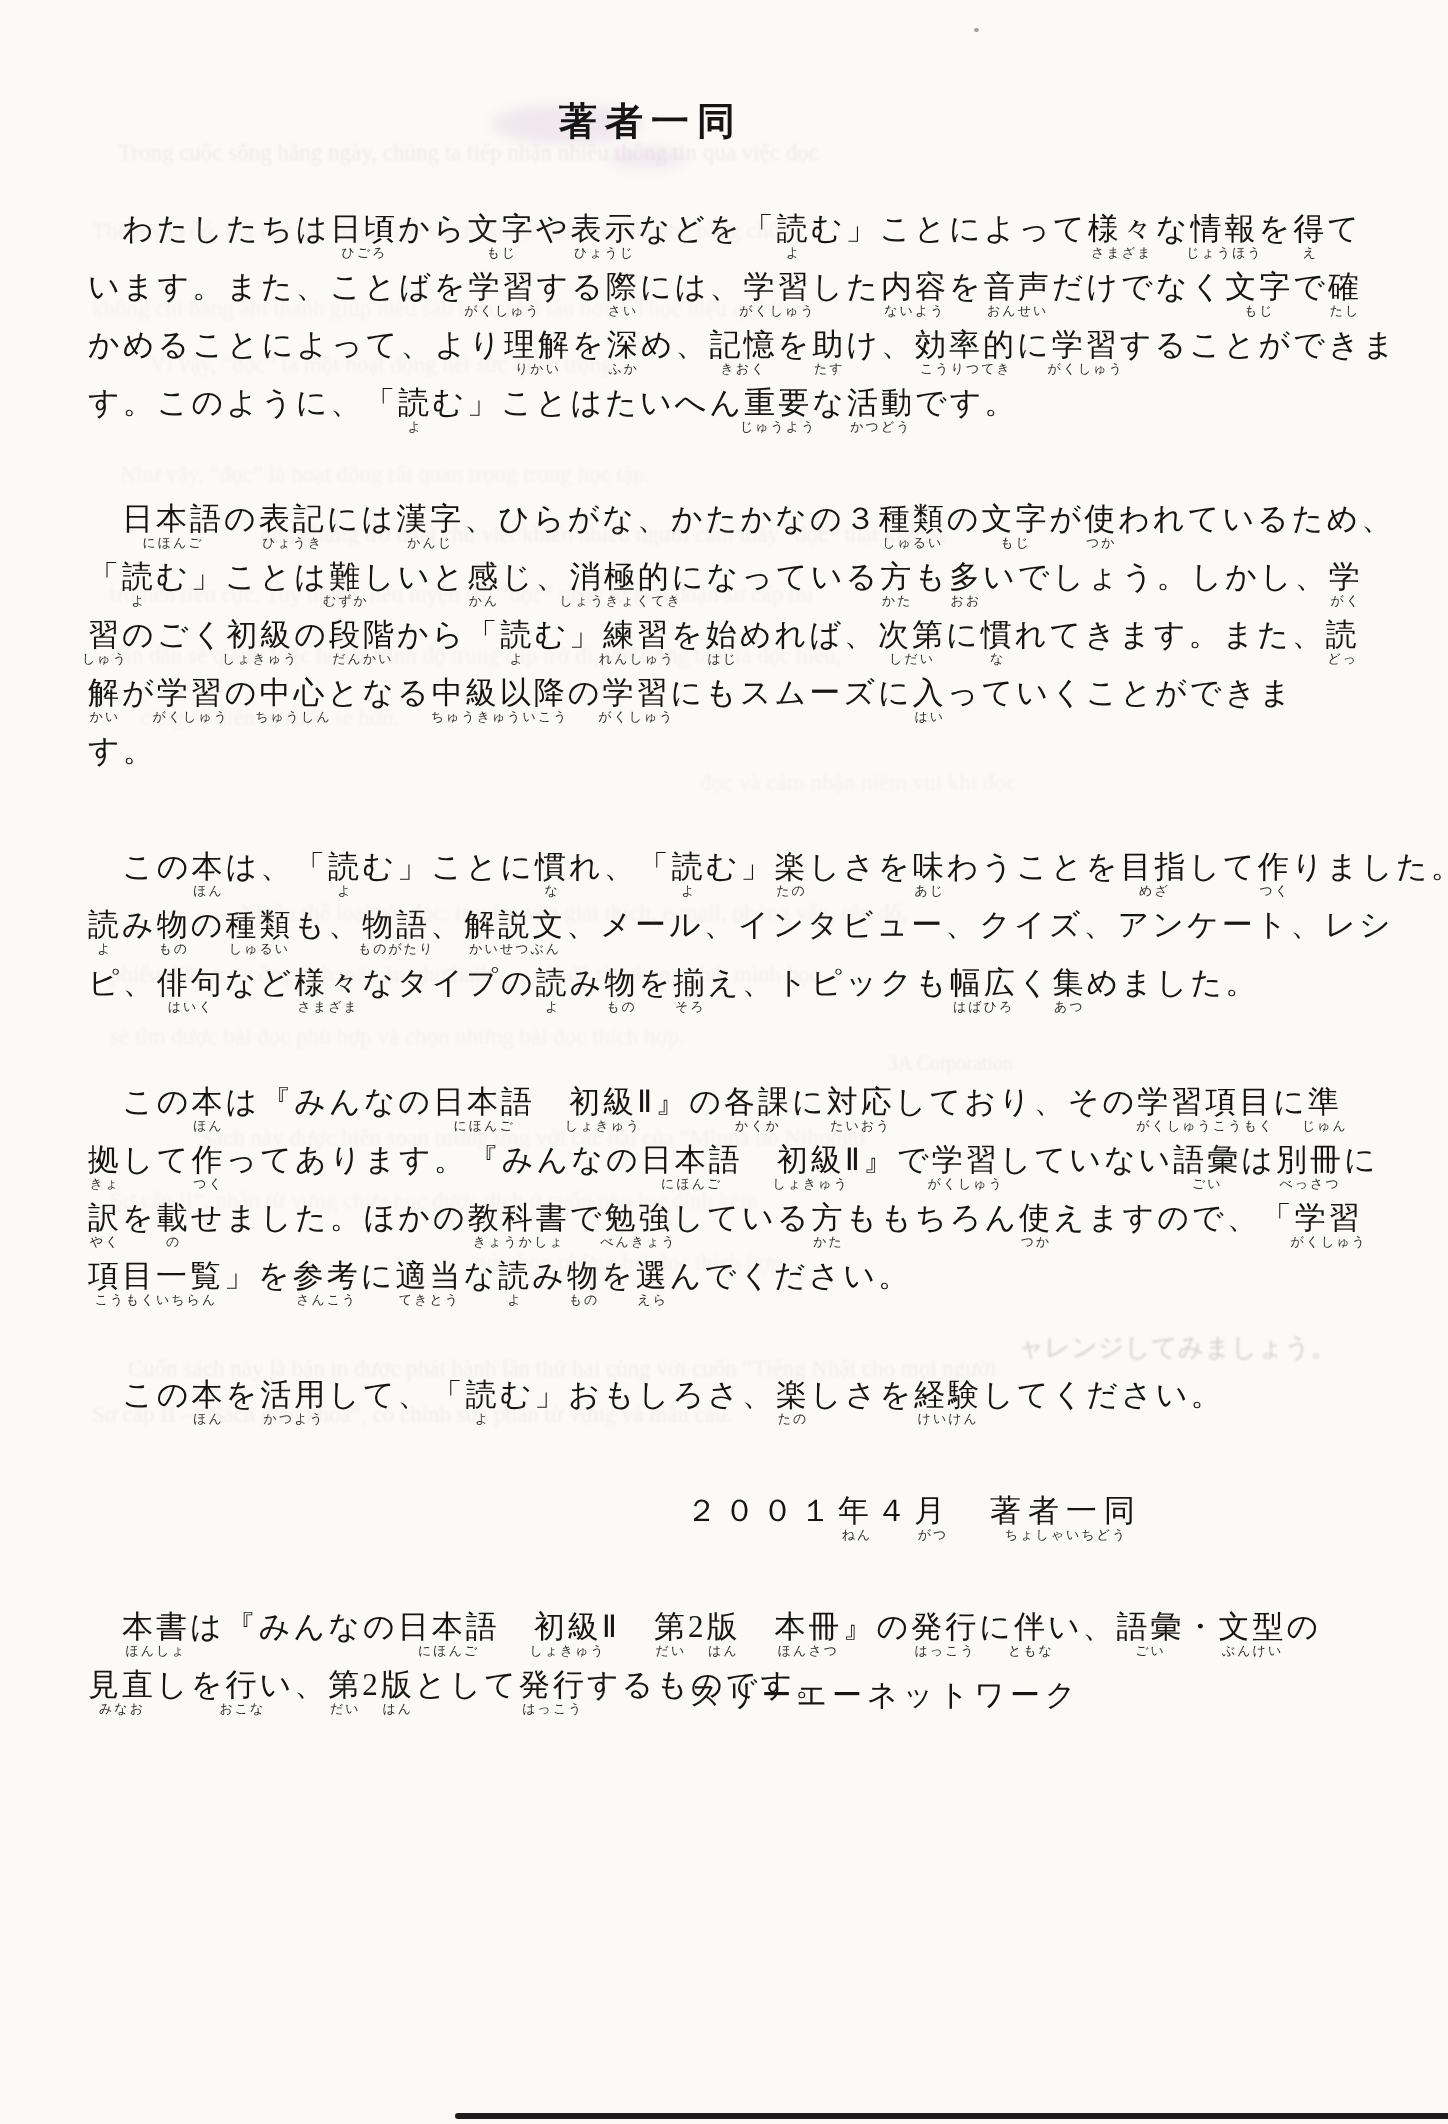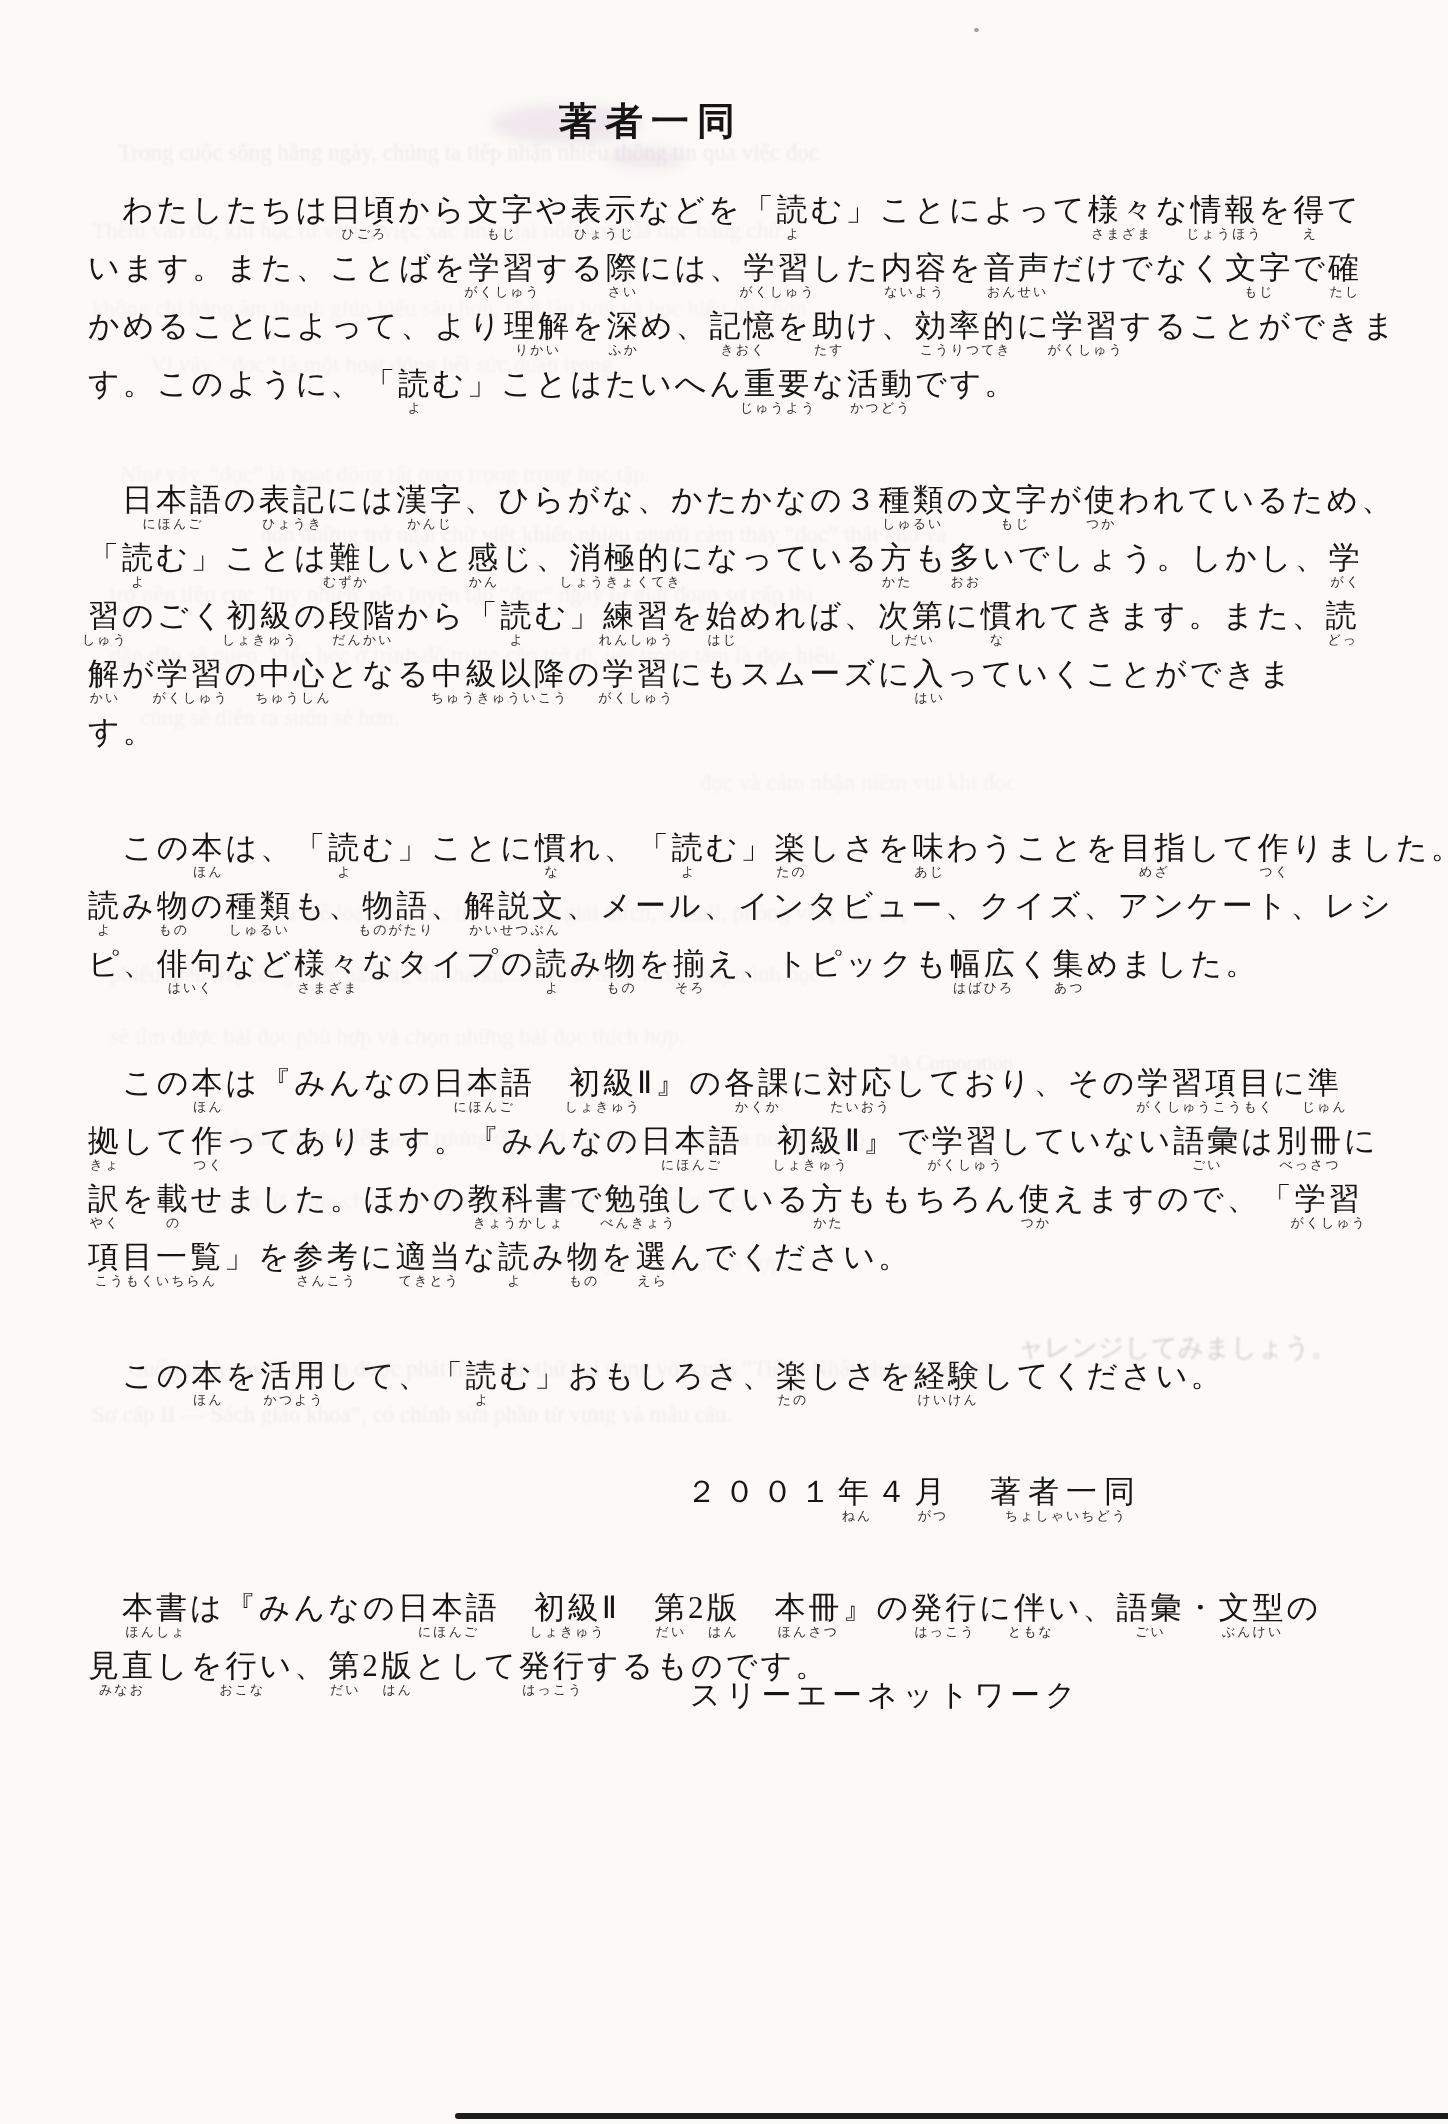--- a/index.html
+++ b/index.html
@@ -17,21 +17,21 @@
   .jline {
     position:relative; height:58px; line-height:36px; white-space:nowrap;
     font-size:31px; letter-spacing:3px; font-weight:500;
   }
   .seg { position:relative; display:inline-block; }
   .seg .rt {
     position:absolute; top:35px; left:50%; transform:translateX(-50%);
     font-size:13px; line-height:14px; letter-spacing:2px; font-weight:400;
     color:#2b2b2b; white-space:nowrap;
   }
-  [data-name="paragraph-1"] { margin-top:48px; }
+  [data-name="paragraph-1"] { margin-top:67px; }
   [data-name="paragraph-4"], [data-name="paragraph-5"] { margin-top:61px; }
   [data-name="date-author-line"] { text-align:right; padding-right:238px; }
   [data-name="date-author-line"] .jline, [data-name="date-author-line"] .seg { letter-spacing:7px; }
   [data-name="second-edition-note"] { }
   .publisher {
     position:absolute; left:690px; top:1675px;
     font-size:30px; letter-spacing:5px; font-weight:500; white-space:nowrap;
   }
   .bleed-line {
     position:absolute; white-space:nowrap; filter:blur(1px);

